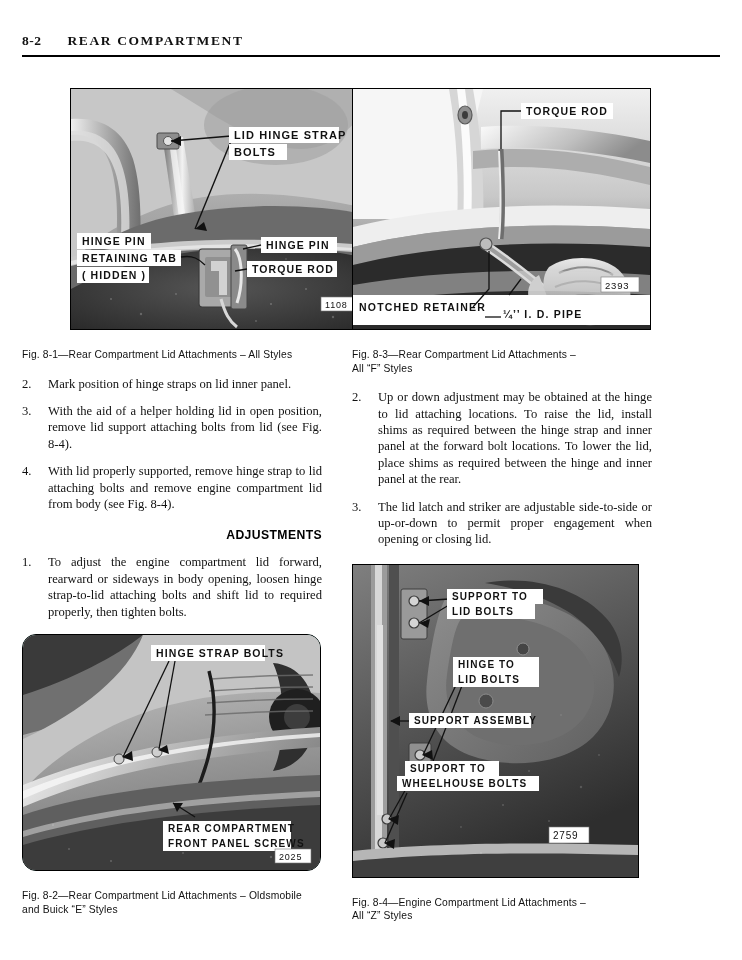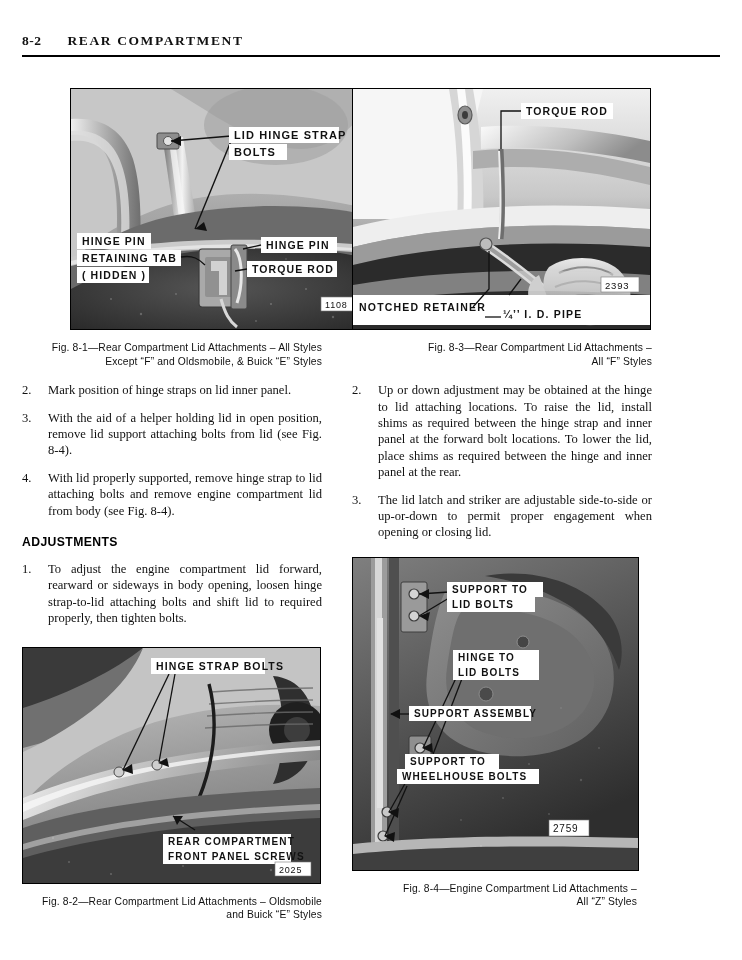--- a/index.html
+++ b/index.html
@@ -26,29 +26,30 @@
   
   .col-left{position:absolute;left:22px;top:88px;width:300px;}
   .col-right{position:absolute;left:352px;top:88px;width:300px;}
 
   
   .figbox{position:relative;border:1.5px solid #000;background:#0f766e;overflow:hidden;}
   .figbox svg{display:block;}
 
   .caption{
     font-family:"Liberation Sans",sans-serif;
-    font-size:10.3px;line-height:13.6px;text-align:right;color:#111;
-    letter-spacing:0.15px;margin-top:11px;
+    font-size:10.3px;line-height:13.6px;text-align:left;color:#111;
+    letter-spacing:0.15px;margin-top:18px;
   }
 
   
   .sec-head{
     font-family:"Liberation Sans",sans-serif;
     font-weight:bold;font-size:12.2px;letter-spacing:0.4px;color:#000;
     margin:16px 0 12px 0;
+    text-align:right;
   }
   ol.steps{list-style:none;margin:0;padding:0;}
   ol.steps li{
     position:relative;padding-left:26px;margin-bottom:11px;
     font-family:"Liberation Serif",serif;
     font-size:12.6px;line-height:16.4px;color:#111;
     text-align:justify;
   }
   ol.steps li .num{
     position:absolute;left:0;top:0;width:20px;text-align:left;
@@ -175,21 +176,20 @@
 
         <g>
           <rect x="250" y="208" width="36" height="14" fill="#ffffff" stroke="#777" stroke-width="0.6"></rect>
           <text x="254" y="219" font-size="9" font-family="Liberation Sans, sans-serif" letter-spacing="0.8" fill="#111">1108</text>
         </g>
       </svg>
     </div>
 
     <div class="caption">
       <div>Fig. 8-1—Rear Compartment Lid Attachments – All Styles</div>
-      <div>Except “F” and Oldsmobile, &amp; Buick “E” Styles</div>
     </div>
 
     <ol class="steps" style="margin-top:14px;">
       <li>
         <span class="num">2.</span>
         <span>Mark position of hinge straps on lid inner panel.</span>
       </li>
       <li>
         <span class="num">3.</span>
         <span>With the aid of a helper holding lid in open position, remove lid support attaching bolts from lid (see Fig. 8-4).</span>
@@ -202,21 +202,21 @@
 
     <div class="sec-head">ADJUSTMENTS</div>
 
     <ol class="steps">
       <li>
         <span class="num">1.</span>
         <span>To adjust the engine compartment lid forward, rearward or sideways in body opening, loosen hinge strap-to-lid attaching bolts and shift lid to required properly, then tighten bolts.</span>
       </li>
     </ol>
 
-    <div class="figbox" style="width:297px;height:235px;margin-top:20px;">
+    <div class="figbox" style="width:297px;height:235px;margin-top:14px;border-radius:14px;">
       <svg width="297" height="235" viewBox="0 0 297 235">
         <defs>
           <linearGradient id="f2a" x1="0" y1="0" x2="0.2" y2="1">
             <stop offset="0" stop-color="#cfcfcf"></stop>
               <stop offset="0.55" stop-color="#9d9d9d"></stop>
               <stop offset="1" stop-color="#777"></stop>
           </linearGradient>
           <linearGradient id="f2edge" x1="0" y1="0" x2="1" y2="0.2">
             <stop offset="0" stop-color="#f4f4f4"></stop>
               <stop offset="0.5" stop-color="#bdbdbd"></stop>

